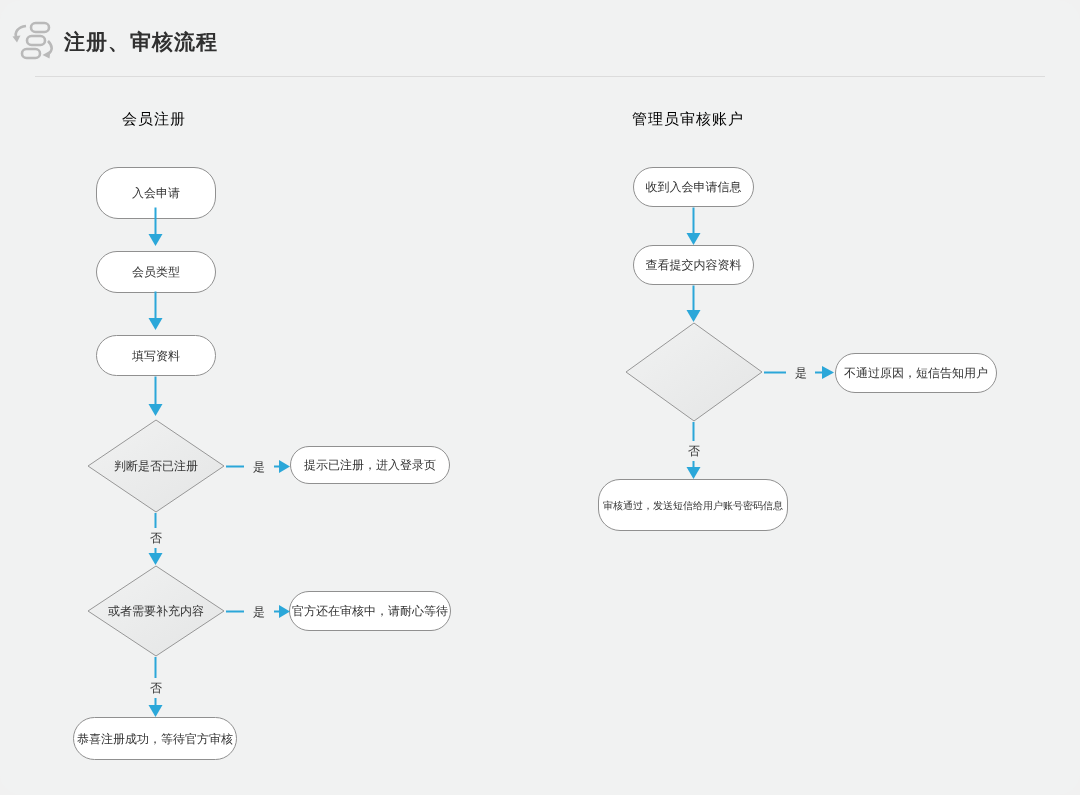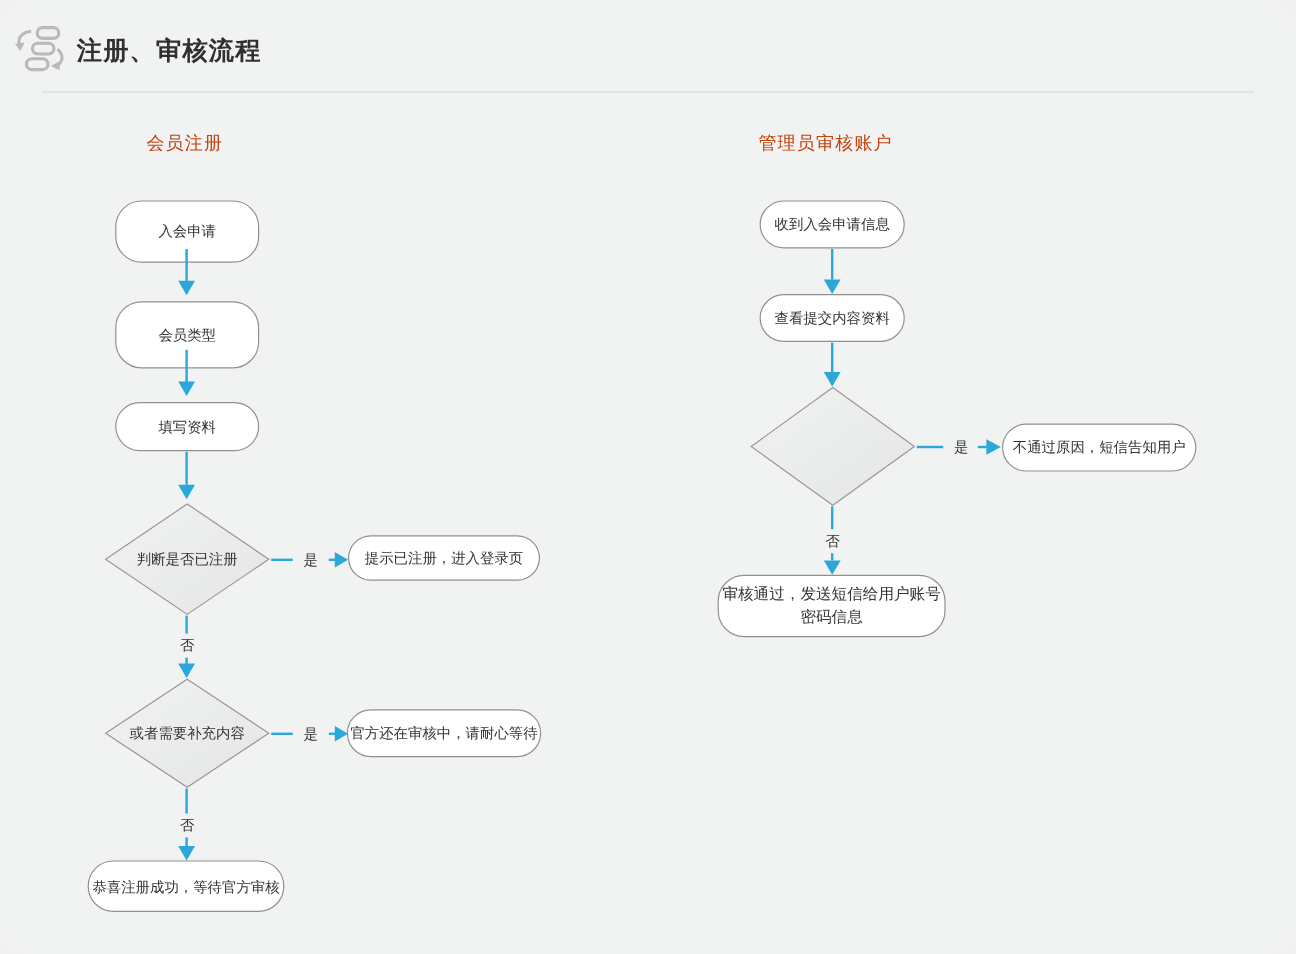--- a/index.html
+++ b/index.html
@@ -1,26 +1,26 @@
 <!DOCTYPE html>
 <html><head>
 <meta charset="utf-8">
 <style>
   html,body{margin:0;padding:0;background:#f1f1f1;}
   body{font-family:"Liberation Sans","DejaVu Sans",sans-serif;color:#333;}
   .canvas{position:relative;width:1080px;height:795px;background:#f1f2f2;overflow:hidden;border-radius:22px;}
   .hdr-icon{position:absolute;left:10px;top:20px;width:46px;height:44px;}
   .page-title{position:absolute;left:64px;top:28px;font-size:21px;font-weight:bold;color:#303030;letter-spacing:1px;}
   .divider{position:absolute;left:35px;right:35px;top:76px;border-top:1px solid #dcdcdc;}
-  .flow-title{position:absolute;font-size:15px;color:#c2410c;letter-spacing:1px;}
+  .flow-title{position:absolute;font-size:15px;color:#000000;letter-spacing:1px;}
   .pill{position:absolute;background:#fff;border:1px solid #909090;border-radius:22px;
         display:flex;align-items:center;justify-content:center;font-size:12px;color:#333;
         text-align:center;box-sizing:border-box;line-height:1.5;}
   .nw{white-space:nowrap;}
-  .pill.wrap{font-size:13px;padding:0 3px;font-family:Liberation Mono, monospace;}
+  .pill.wrap{font-size:10px;padding:0 3px;}
   .diamond{position:absolute;}
   .diamond svg{display:block;position:absolute;left:0;top:0;}
   .dlabel{position:absolute;top:50%;left:50%;transform:translate(-50%,-50%);
           font-size:12px;color:#333;text-align:center;width:150px;line-height:1.5;}
   .dlabel.nw{width:auto;}
   .branch-label{position:absolute;font-size:12px;color:#333;width:26px;text-align:center;}
   .arrows{position:absolute;left:0;top:0;pointer-events:none;}
 </style>
 </head>
 <body>
@@ -40,21 +40,21 @@
       <polygon points="40.5,30.5 39.5,38.5 32.5,35"></polygon>
     </g>
   </svg>
   <div class="page-title">注册、审核流程</div>
   <div class="divider"></div>
 
   <div class="flow-title" style="left:122px;top:110px">会员注册</div>
   <div class="flow-title" style="left:632px;top:110px">管理员审核账户</div>
 
   <div class="pill nw" style="left:96px;top:167px;width:120px;height:52px">入会申请</div>
-  <div class="pill nw" style="left:96px;top:251px;width:120px;height:56px">会员类型</div>
+  <div class="pill nw" style="left:96px;top:251px;width:120px;height:42px">会员类型</div>
   <div class="pill nw" style="left:96px;top:335px;width:120px;height:41px">填写资料</div>
 
   <div class="diamond" style="left:87px;top:419px;width:138px;height:94px">
     <svg width="138" height="94" viewBox="0 0 138 94">
       <defs>
           <linearGradient id="dg1" x1="0" y1="0" x2="1" y2="1">
         <stop offset="0" stop-color="#f1f2f2"></stop>
             <stop offset="1" stop-color="#e4e5e5"></stop>
       </linearGradient>
         </defs>

